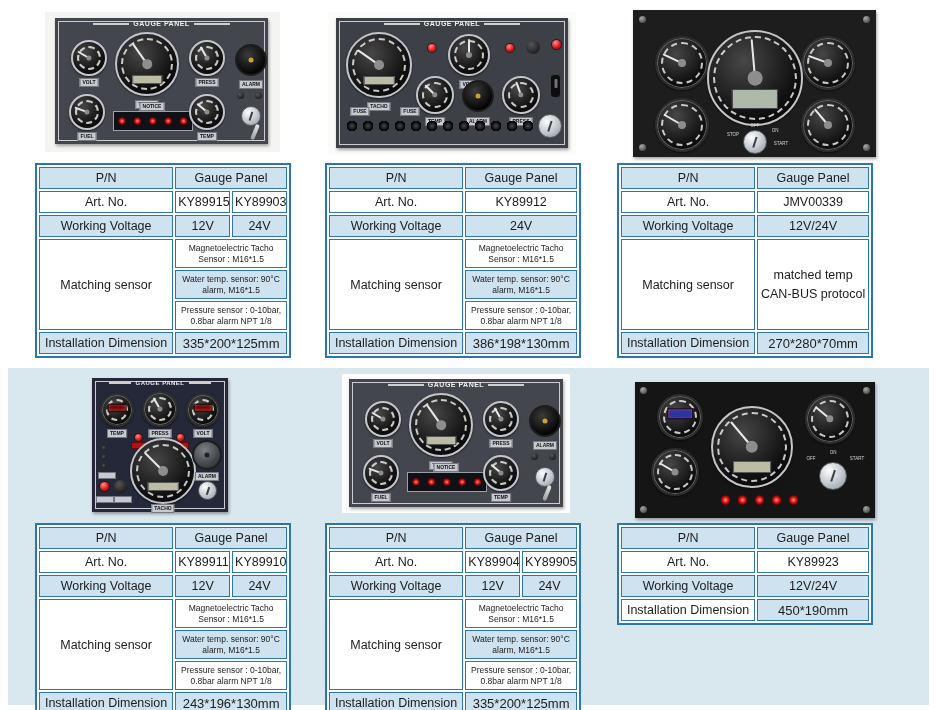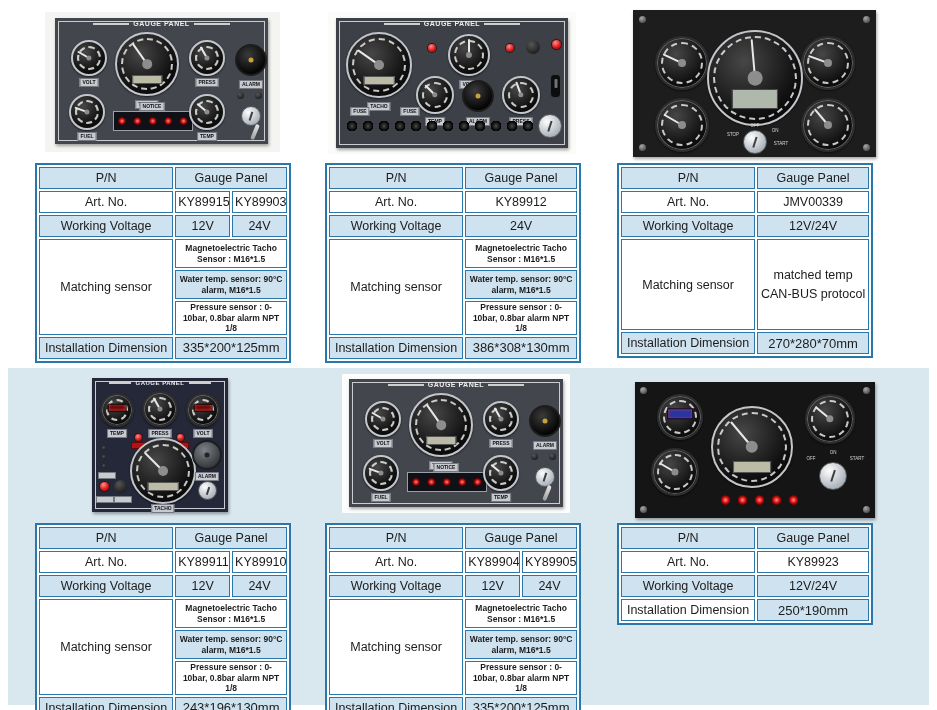--- a/index.html
+++ b/index.html
@@ -8,21 +8,21 @@
   .section2{position:absolute;left:8px;top:368px;width:921px;height:337px;background:#d9e7ef;}
 
   
   table.spec{position:absolute;border-collapse:separate;border-spacing:2px;
              background:#fff;border:2px solid #2878ae;table-layout:fixed;width:256px;}
   .spec td{border:1.5px solid #2878ae;text-align:center;vertical-align:middle;
            font-size:12.5px;padding:0 2px;background:#fff;overflow:hidden;}
   .spec td.fill{background:#cfe2f0;}
   .spec tr.rr{height:22px;}
   .spec tr.sr{height:29px;}
-  .spec td.sensor{font-size:8.5px;line-height:1.25;font-weight:bold;}
+  .spec td.sensor{font-size:8.5px;line-height:1.25;}
   .spec td.dim{font-size:13px;}
   .spec td.canbus{font-size:12.5px;line-height:1.5;}
 
   
   .photo{position:absolute;}
   .mpanel{position:absolute;box-shadow:1px 2px 3px rgba(0,0,0,.35);}
   .pframe{position:absolute;inset:3px;border:1px solid #c9ccd1;pointer-events:none;}
   .ptitle{position:absolute;top:2px;left:0;right:0;display:flex;align-items:center;
           justify-content:center;gap:4px;color:#ececec;font-size:7px;font-weight:bold;
           letter-spacing:.5px;white-space:nowrap;}
@@ -409,21 +409,21 @@
           <td colspan="2" class="sensor">Magnetoelectric Tacho Sensor : M16*1.5</td>
         </tr>
     <tr class="sr">
           <td colspan="2" class="sensor fill">Water temp. sensor: 90°C alarm, M16*1.5</td>
         </tr>
     <tr class="sr">
           <td colspan="2" class="sensor">Pressure sensor : 0-10bar, 0.8bar alarm NPT 1/8</td>
         </tr>
     <tr class="rr">
           <td class="fill">Installation Dimension</td>
-          <td colspan="2" class="fill dim">386*308*130mm</td>
+          <td colspan="2" class="fill dim">386*198*130mm</td>
         </tr>
   </tbody>
     </table>
 
   <table class="spec" style="left:617px;top:163px;">
     <colgroup>
         <col style="width:132px">
         <col style="width:54px">
         <col style="width:54px">
       </colgroup>
@@ -541,18 +541,18 @@
     <tr class="rr">
           <td>Art. No.</td>
           <td colspan="2">KY89923</td>
         </tr>
     <tr class="rr">
           <td class="fill">Working Voltage</td>
           <td colspan="2" class="fill">12V/24V</td>
         </tr>
     <tr class="rr">
           <td>Installation Dimension</td>
-          <td colspan="2" class="fill dim">250*190mm</td>
+          <td colspan="2" class="fill dim">450*190mm</td>
         </tr>
   </tbody>
     </table>
 
 </div>
 
 </body></html>

